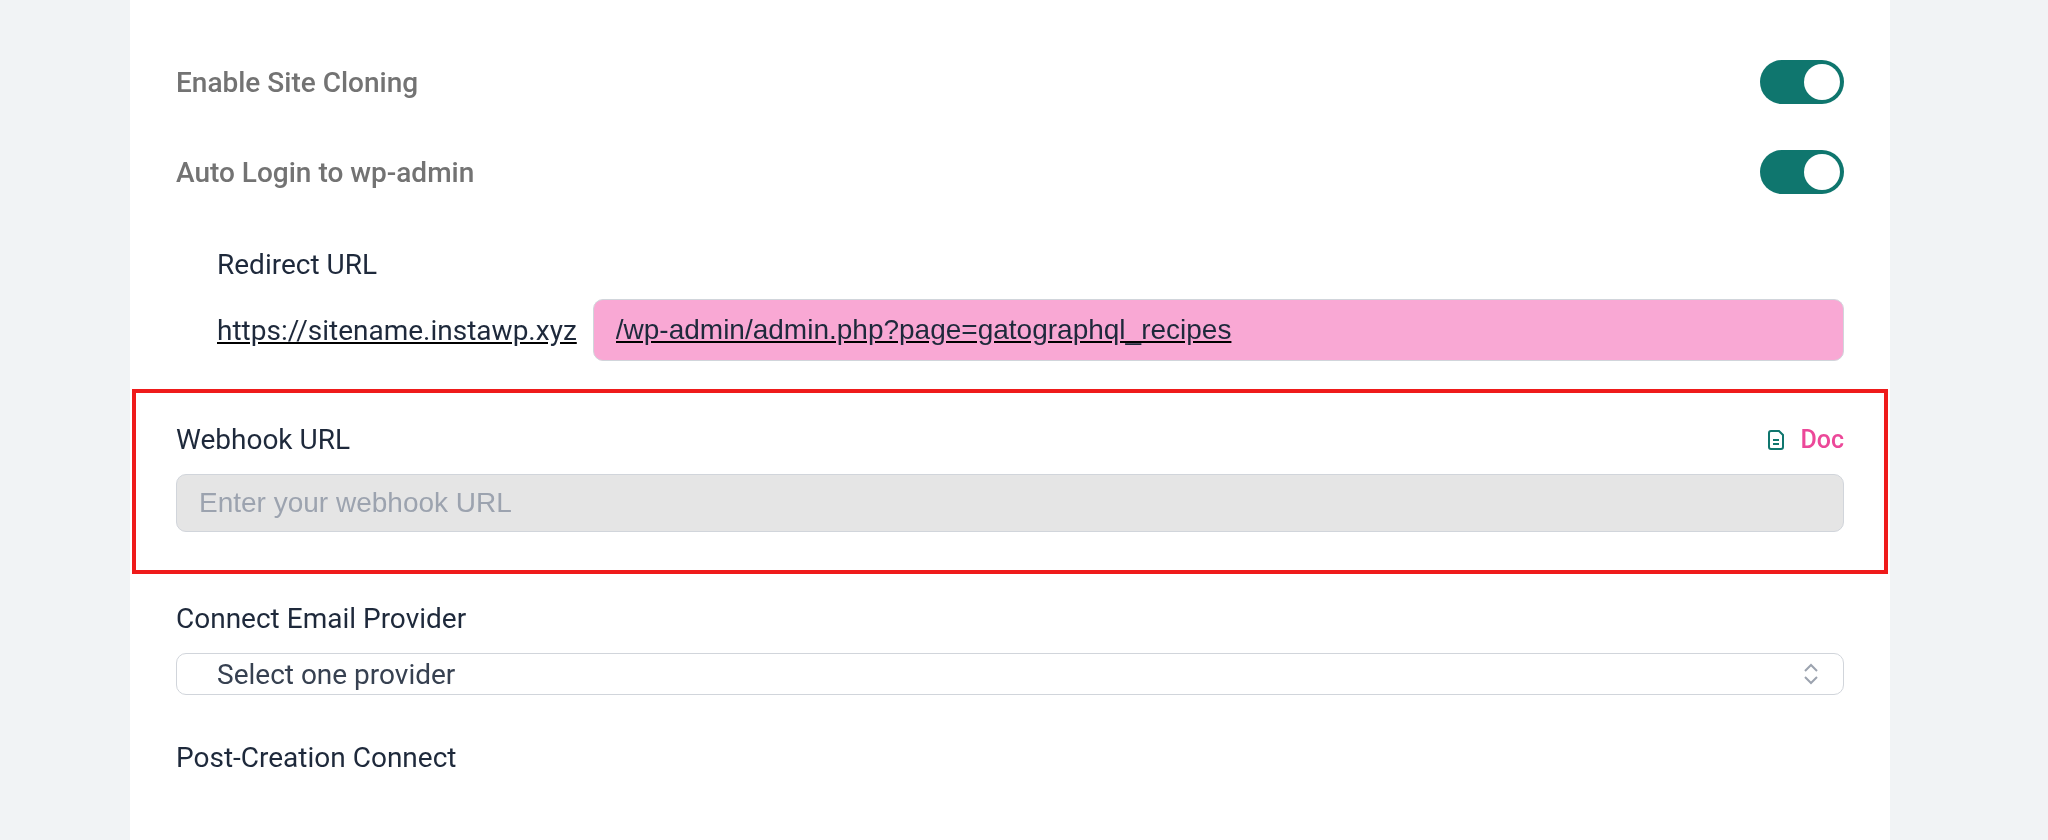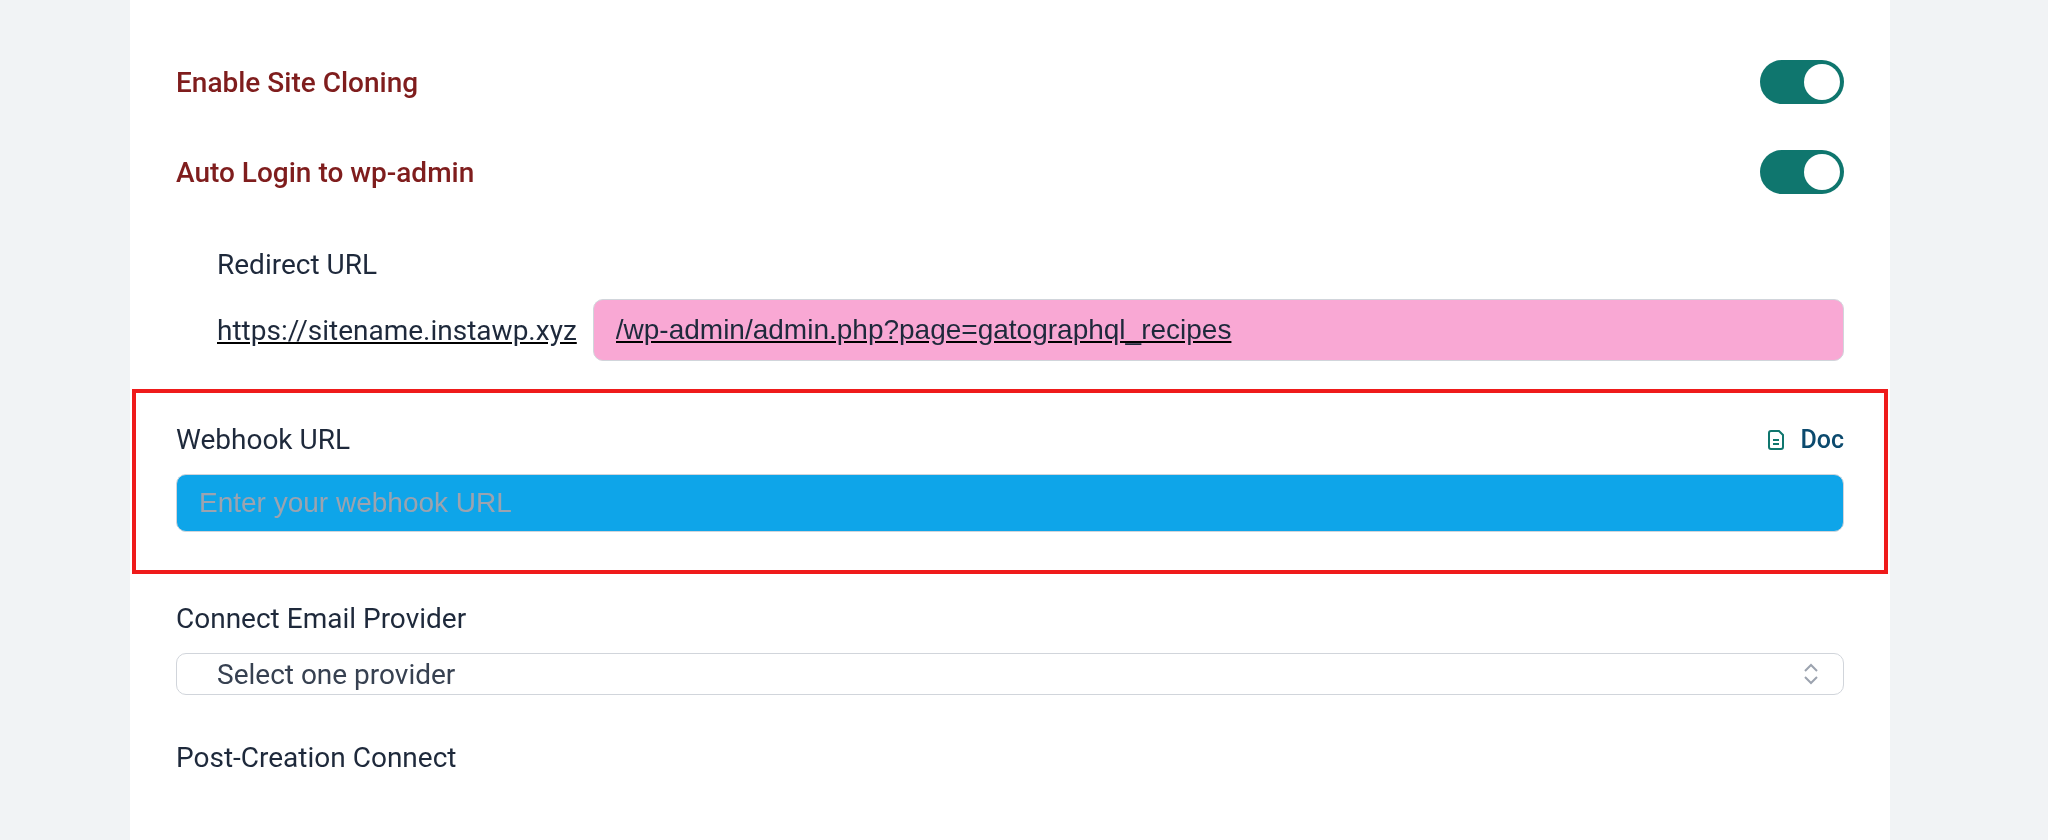--- a/index.html
+++ b/index.html
@@ -31,21 +31,21 @@
     }
     .setting-row {
       display: flex;
       justify-content: space-between;
       align-items: center;
       padding: 28px 0 18px 0;
     }
     .setting-label {
       font-size: 28px;
       font-weight: 500;
-      color: #7f1d1d;
+      color: #737373;
     }
     .toggle {
       width: 84px;
       height: 44px;
       background: #0f766e;
       border-radius: 22px;
       position: relative;
       cursor: pointer;
       flex-shrink: 0;
     }
@@ -105,41 +105,41 @@
     .webhook-header {
       display: flex;
       justify-content: space-between;
       align-items: center;
       margin-bottom: 18px;
     }
     .doc-link {
       display: flex;
       align-items: center;
       gap: 12px;
-      color: #0c4a6e;
+      color: #ec4899;
       font-size: 25px;
       font-weight: 500;
       cursor: pointer;
     }
     .doc-icon-svg {
       width: 24px;
       height: 24px;
       stroke: #0f766e;
       stroke-width: 2;
       fill: none;
     }
     .full-input {
       width: 100%;
       height: 58px;
       border: 1px solid #d1d5db;
       border-radius: 10px;
       padding: 0 22px;
       font-size: 28px;
       color: #1e293b;
-      background: #0ea5e9;
+      background: #e5e5e5;
       outline: none;
     }
     .full-input::placeholder {
       color: #9ca3af;
     }
     .email-block {
       padding-top: 28px;
     }
     .select-wrap {
       position: relative;

